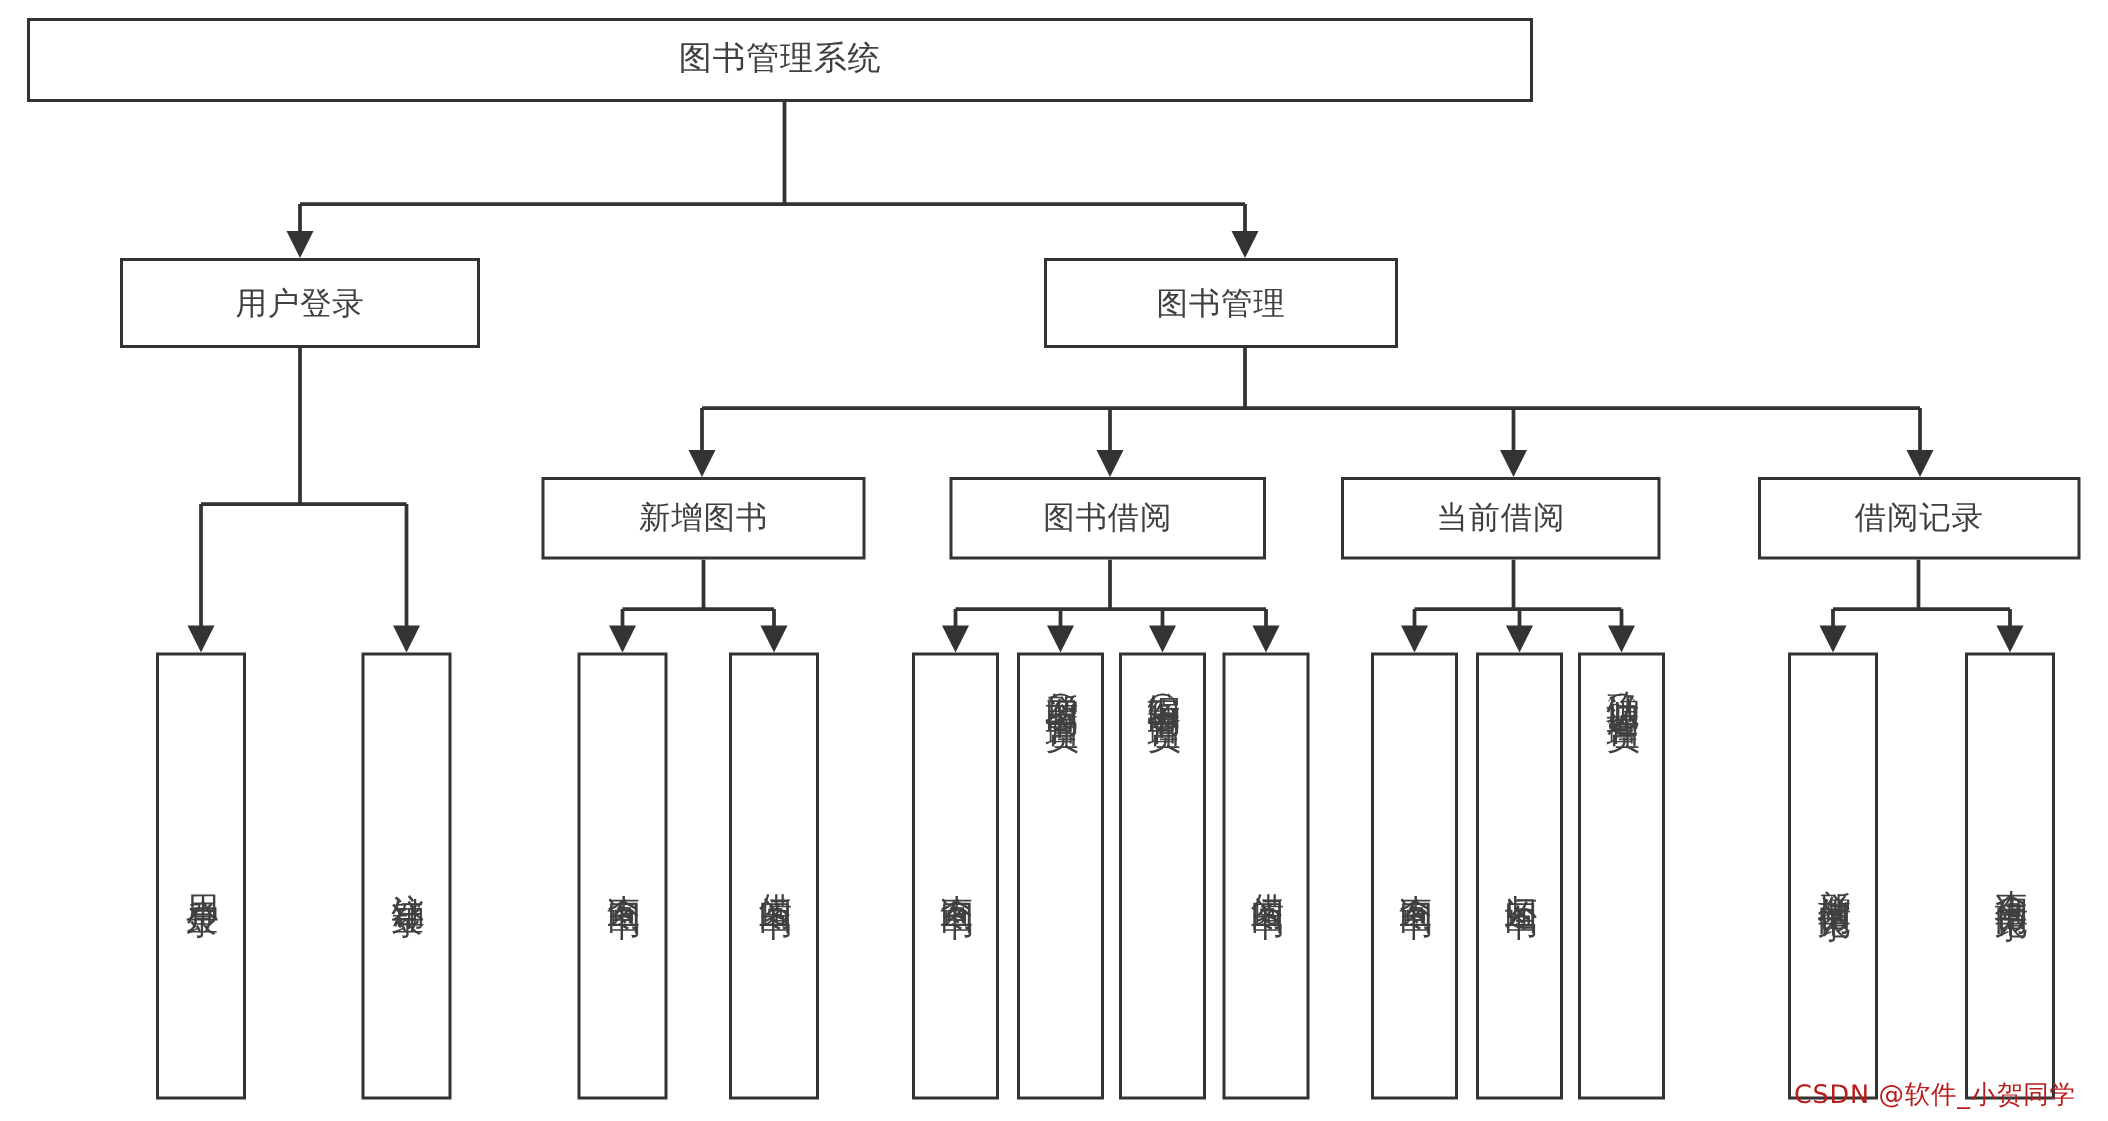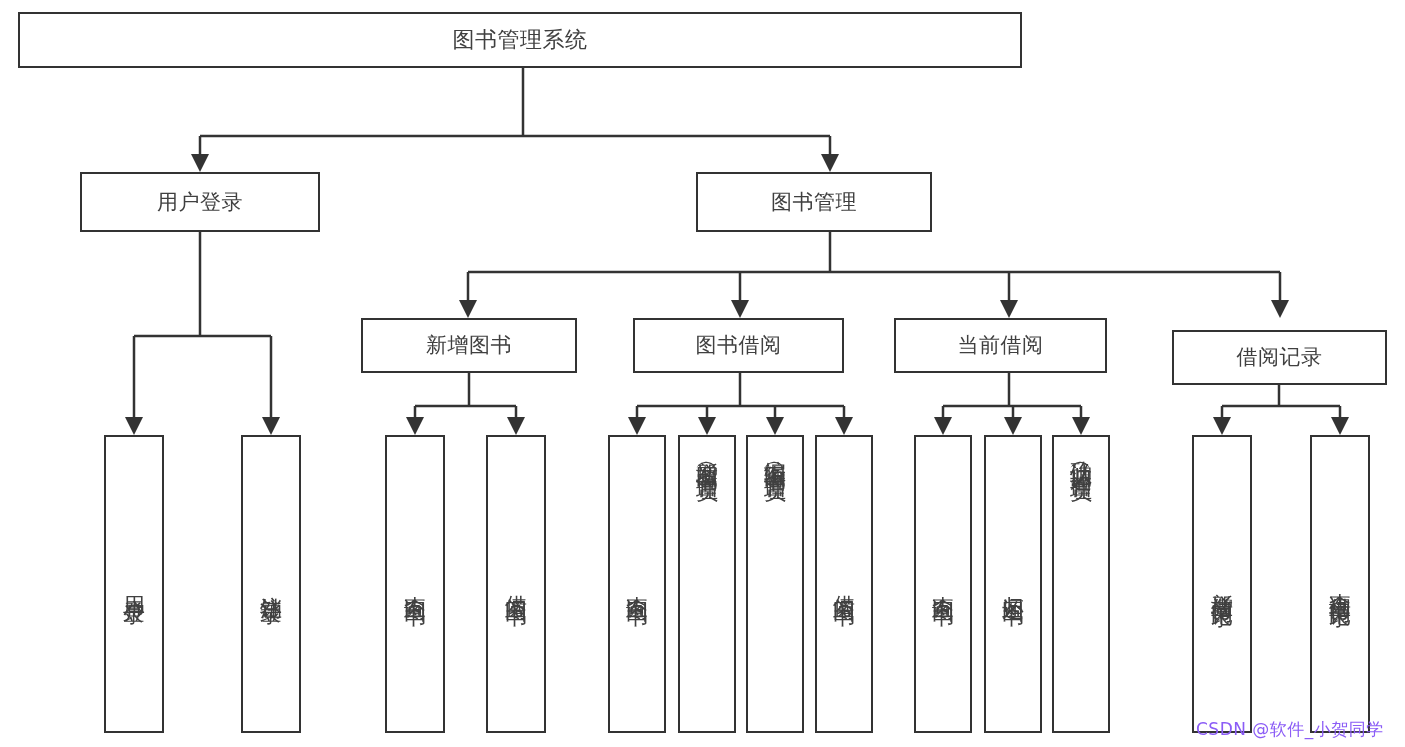--- a/index.html
+++ b/index.html
@@ -144,21 +144,21 @@
       </div>
       <div class="node level3 horiz" style="left: 361px; top: 318px; width: 216px; height: 55px;">
         <span class="node-label">新增图书</span>
       </div>
       <div class="node level3 horiz" style="left: 633px; top: 318px; width: 211px; height: 55px;">
         <span class="node-label">图书借阅</span>
       </div>
       <div class="node level3 horiz" style="left: 867px; top: 318px; width: 213px; height: 55px; margin-left: 27px;">
         <span class="node-label">当前借阅</span>
       </div>
-      <div class="node level3 horiz" style="left: 1172px; top: 318px; width: 215px; height: 55px; margin-top: 12px;">
+      <div class="node level3 horiz" style="left: 1172px; top: 318px; width: 215px; height: 55px;">
         <span class="node-label">借阅记录</span>
       </div>
       <div class="node leaf vert centered" style="left: 104px; top: 435px; width: 60px; height: 298px;">
         <span class="node-label">用户登录</span>
       </div>
       <div class="node leaf vert centered" style="left: 241px; top: 435px; width: 60px; height: 298px;">
         <span class="node-label">注销登录</span>
       </div>
       <div class="node leaf vert centered" style="left: 385px; top: 435px; width: 60px; height: 298px;">
         <span class="node-label">查询图书</span>
@@ -187,14 +187,14 @@
       <div class="node leaf vert" style="left: 1052px; top: 435px; width: 58px; height: 298px;">
         <span class="node-label">确认归还（管理员）</span>
       </div>
       <div class="node leaf vert centered" style="left: 1192px; top: 435px; width: 60px; height: 298px;">
         <span class="node-label">新增借阅记录</span>
       </div>
       <div class="node leaf vert centered" style="left: 1310px; top: 435px; width: 60px; height: 298px;">
         <span class="node-label">查询借阅记录</span>
       </div>
     </div>
-  <div class="watermark" style="left: 1196px; top: 718px; color: #8b5cf6; text-align: center;">CSDN @软件_小贺同学</div>
+  <div class="watermark" style="left: 1196px; top: 718px; color: #b91c1c; text-align: center;">CSDN @软件_小贺同学</div>
 </div>
 
 </body></html>

